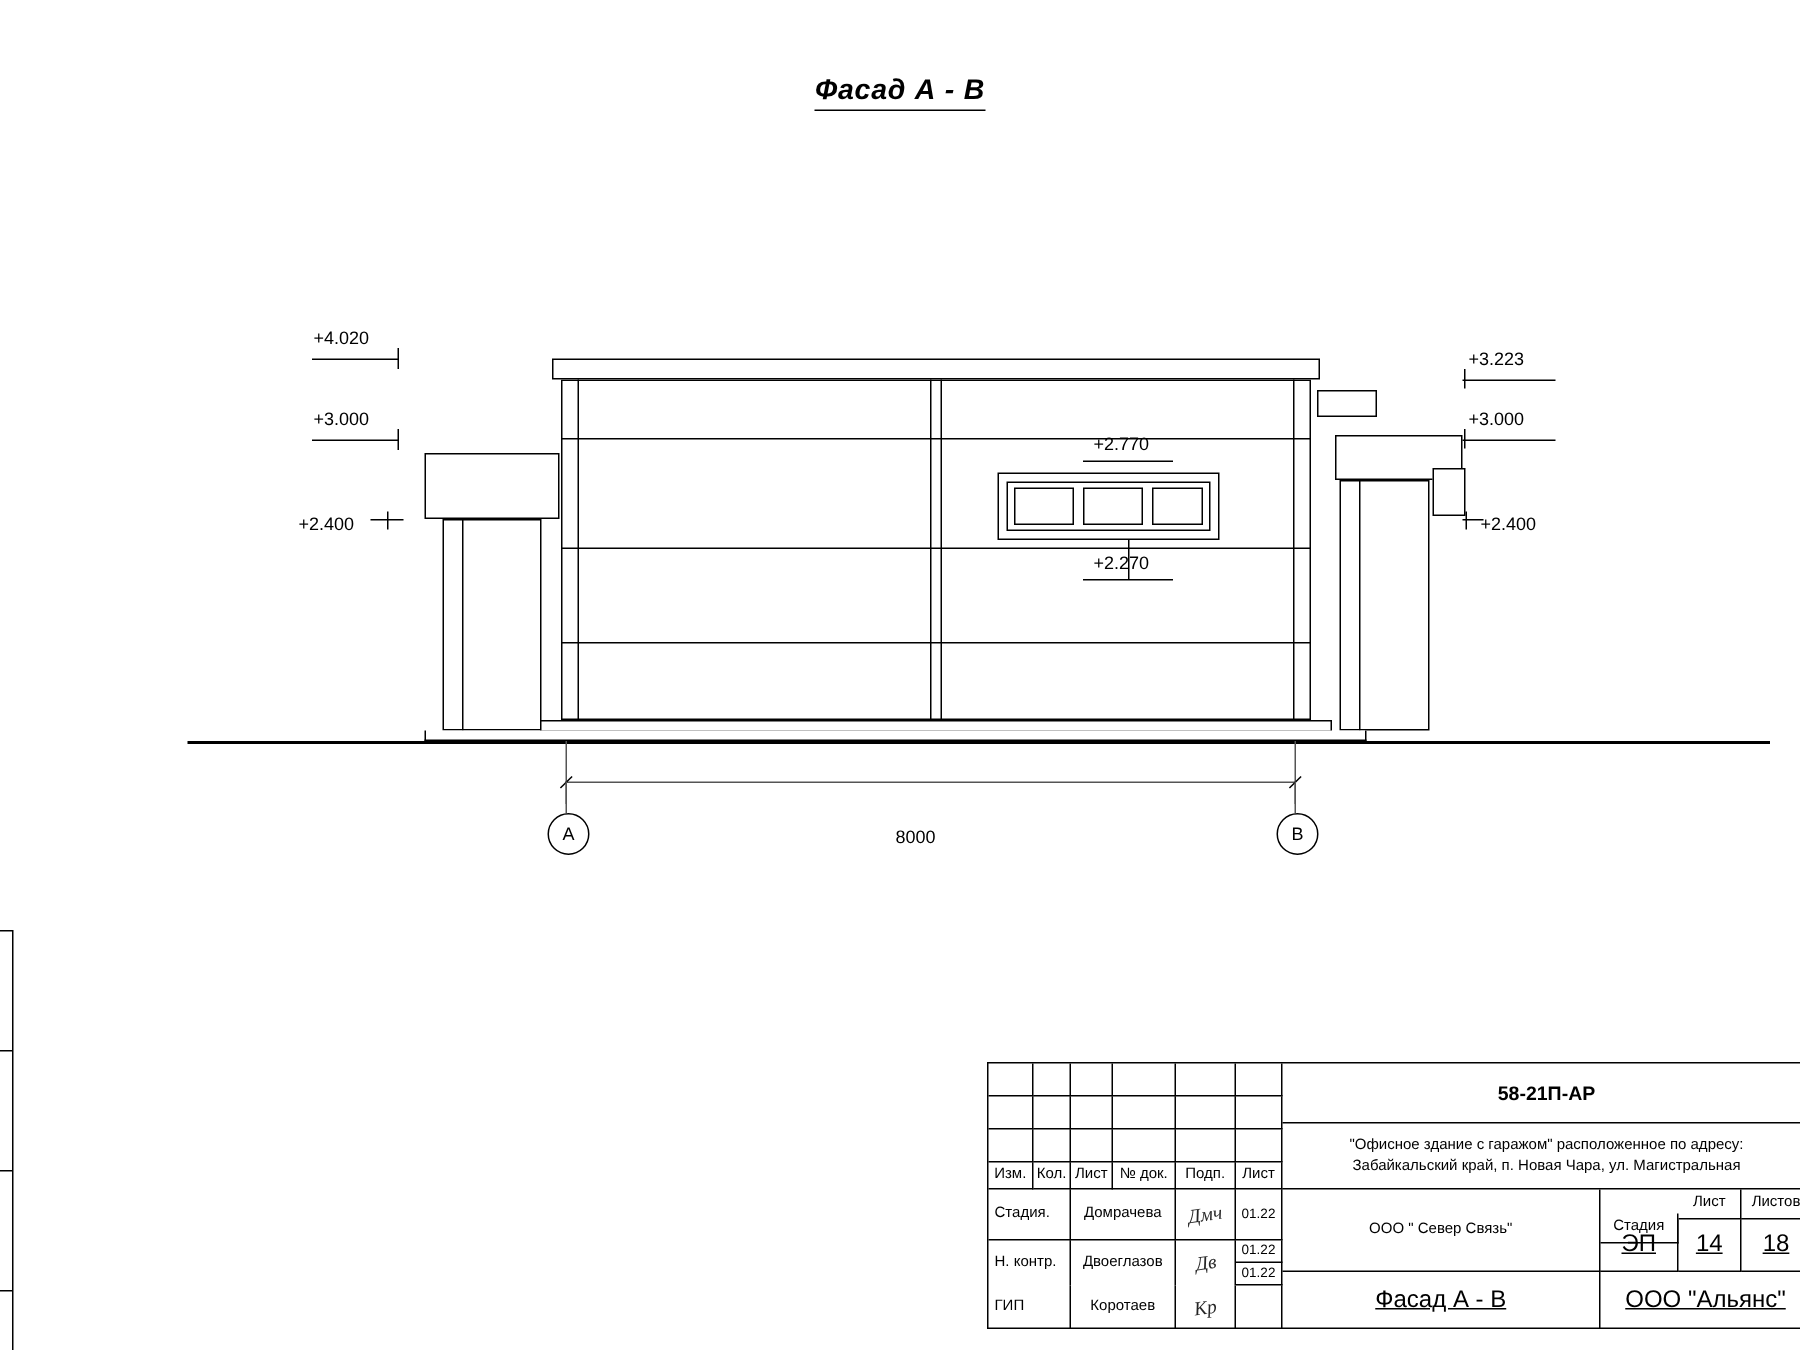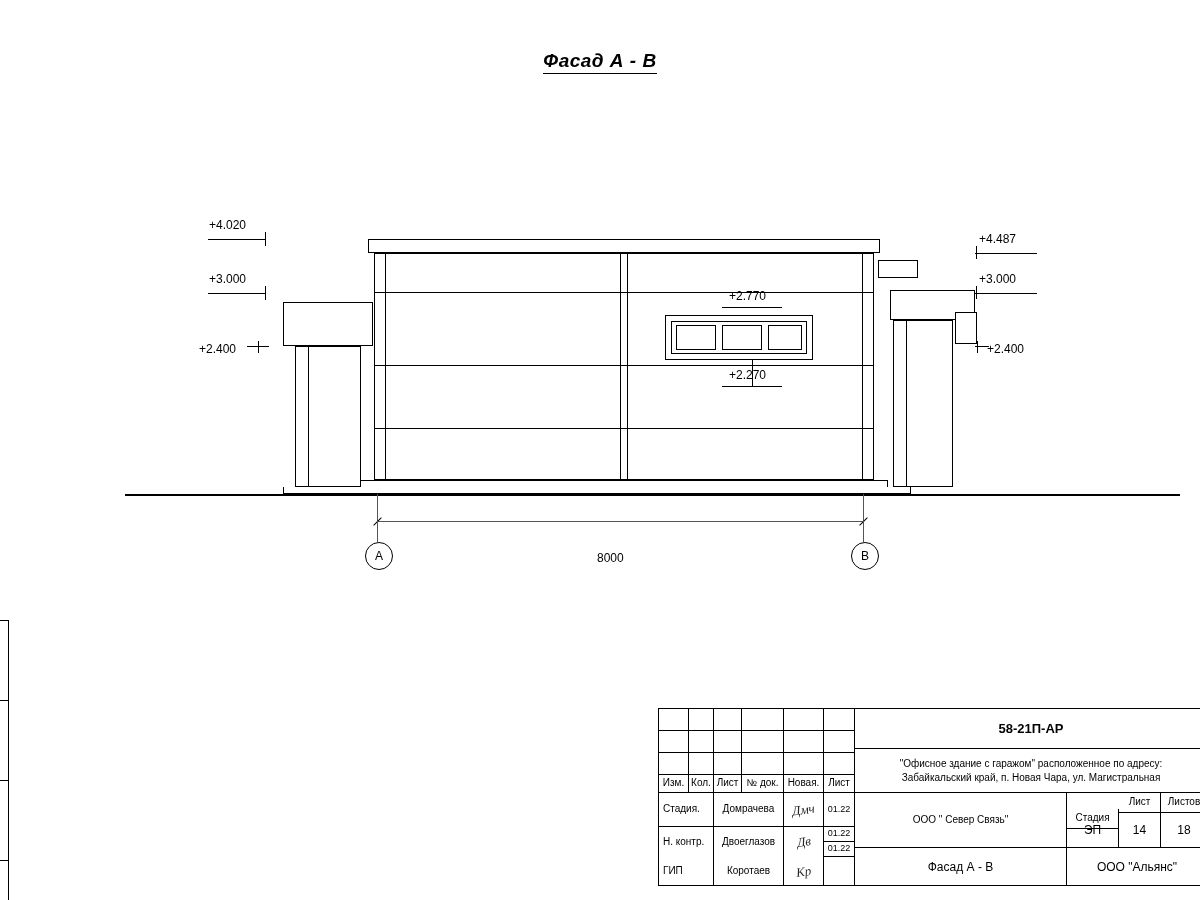--- a/index.html
+++ b/index.html
@@ -115,21 +115,21 @@
     justify-content: center;
     text-align: center;
     padding: 0 2px;
     overflow: hidden;
     line-height: 1.05;
   }
   .stamp .cell.nb { border-bottom: none; }
   .stamp .cell.nr { border-right: none; }
   .stamp .cell.left { justify-content: flex-start; }
   .stamp .big { font-size: 13px; }
-  .stamp .med { font-size: 12px; }
+  .stamp .med { font-size: 16px; text-decoration: underline; }
 
   .sig {
     font-family: "Liberation Serif", serif;
     font-style: italic;
     font-size: 13px;
     transform: rotate(-8deg);
     opacity: .85;
   }
   
   .frame-left-mark {
@@ -210,21 +210,21 @@
     <div class="hline" style="left:208px; top:293px; width:58px;"></div>
     <div class="vline" style="left:265px; top:286px; height:14px;"></div>
     <div class="lbl" style="left:209px; top:273px; font-size:12px;">+3.000</div>
 
     <div class="hline" style="left:247px; top:346px; width:22px;"></div>
     <div class="vline" style="left:258px; top:341px; height:12px;"></div>
     <div class="lbl" style="left:199px; top:343px; font-size:12px;">+2.400</div>
 
     <div class="hline" style="left:975px; top:253px; width:62px;"></div>
     <div class="vline" style="left:976px; top:246px; height:13px;"></div>
-    <div class="lbl" style="left:979px; top:233px; font-size:12px;">+4.487</div>
+    <div class="lbl" style="left:979px; top:233px; font-size:12px;">+3.223</div>
 
     <div class="hline" style="left:975px; top:293px; width:62px;"></div>
     <div class="vline" style="left:976px; top:286px; height:13px;"></div>
     <div class="lbl" style="left:979px; top:273px; font-size:12px;">+3.000</div>
 
     <div class="hline" style="left:975px; top:346px; width:14px;"></div>
     <div class="vline" style="left:977px; top:341px; height:12px;"></div>
     <div class="lbl" style="left:987px; top:343px; font-size:12px;">+2.400</div>
 
     <div class="vline" style="left:377px; top:494px; height:42px; background:#555;"></div>
@@ -260,21 +260,21 @@
     <div class="cell" style="left:30px;top:44px; width:25px; height:22px;"></div>
     <div class="cell" style="left:55px;top:44px; width:28px; height:22px;"></div>
     <div class="cell" style="left:83px;top:44px; width:42px; height:22px;"></div>
     <div class="cell" style="left:125px;top:44px;width:40px; height:22px;"></div>
     <div class="cell" style="left:165px;top:44px;width:31px; height:22px;"></div>
 
     <div class="cell" style="left:0;   top:66px; width:30px; height:18px;">Изм.</div>
     <div class="cell" style="left:30px;top:66px; width:25px; height:18px;">Кол.</div>
     <div class="cell" style="left:55px;top:66px; width:28px; height:18px;">Лист</div>
     <div class="cell" style="left:83px;top:66px; width:42px; height:18px;">№ док.</div>
-    <div class="cell" style="left:125px;top:66px;width:40px; height:18px;">Новая.</div>
+    <div class="cell" style="left:125px;top:66px;width:40px; height:18px;">Подп.</div>
     <div class="cell" style="left:165px;top:66px;width:31px; height:18px;">Лист</div>
 
     <div class="cell left" style="left:0;   top:84px; width:55px; height:34px; padding-left:4px;">Стадия.</div>
     <div class="cell" style="left:55px;top:84px; width:70px; height:34px;">Домрачева</div>
     <div class="cell" style="left:125px;top:84px;width:40px; height:34px;">
         <span class="sig">Дмч</span>
       </div>
     <div class="cell" style="left:165px;top:84px;width:31px; height:34px; font-size:9px;">01.22</div>
 
     <div class="cell left" style="left:0;   top:118px; width:55px; height:30px; padding-left:4px; border-bottom:none;">Н. контр.</div>

